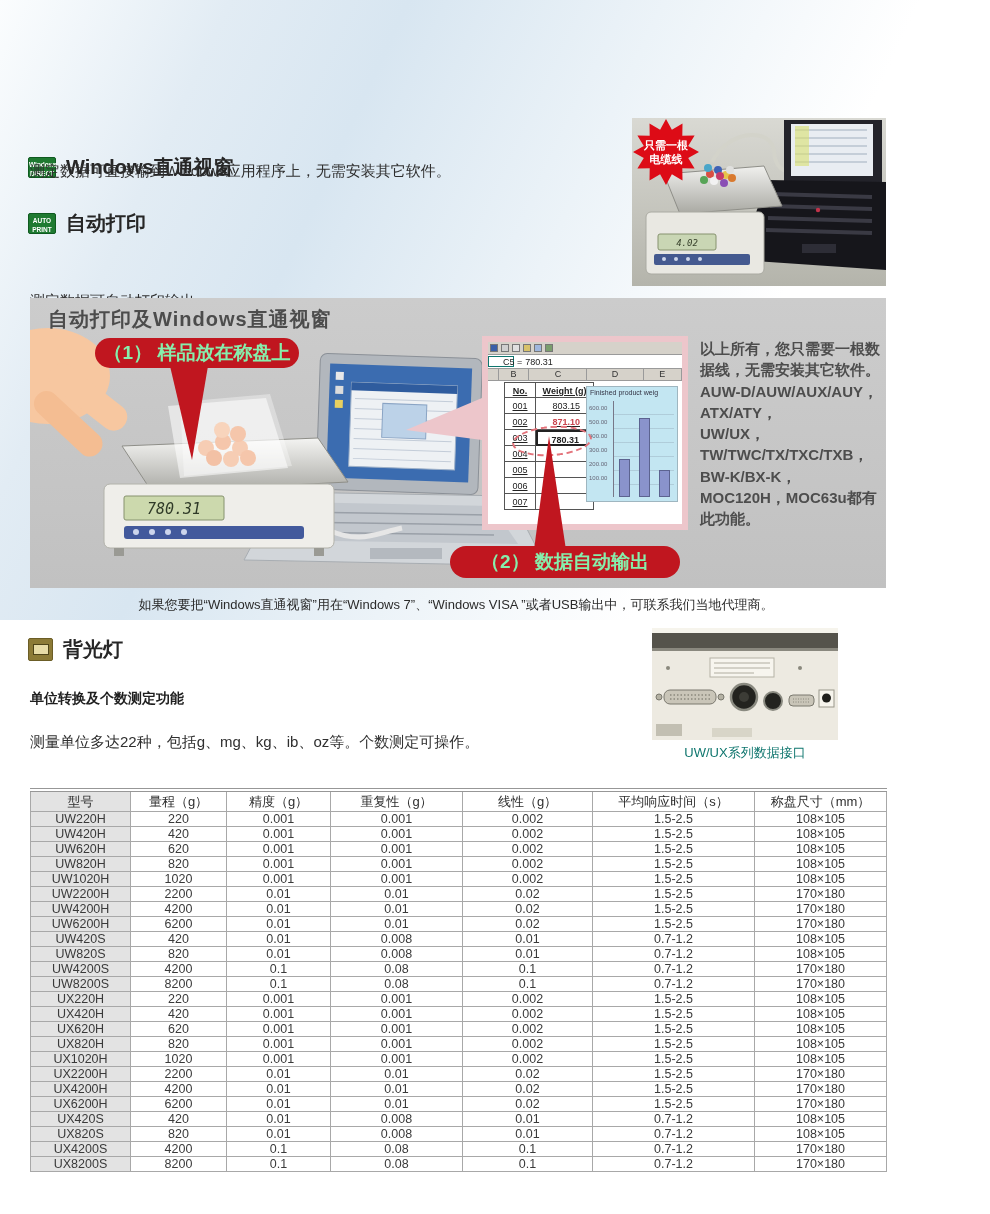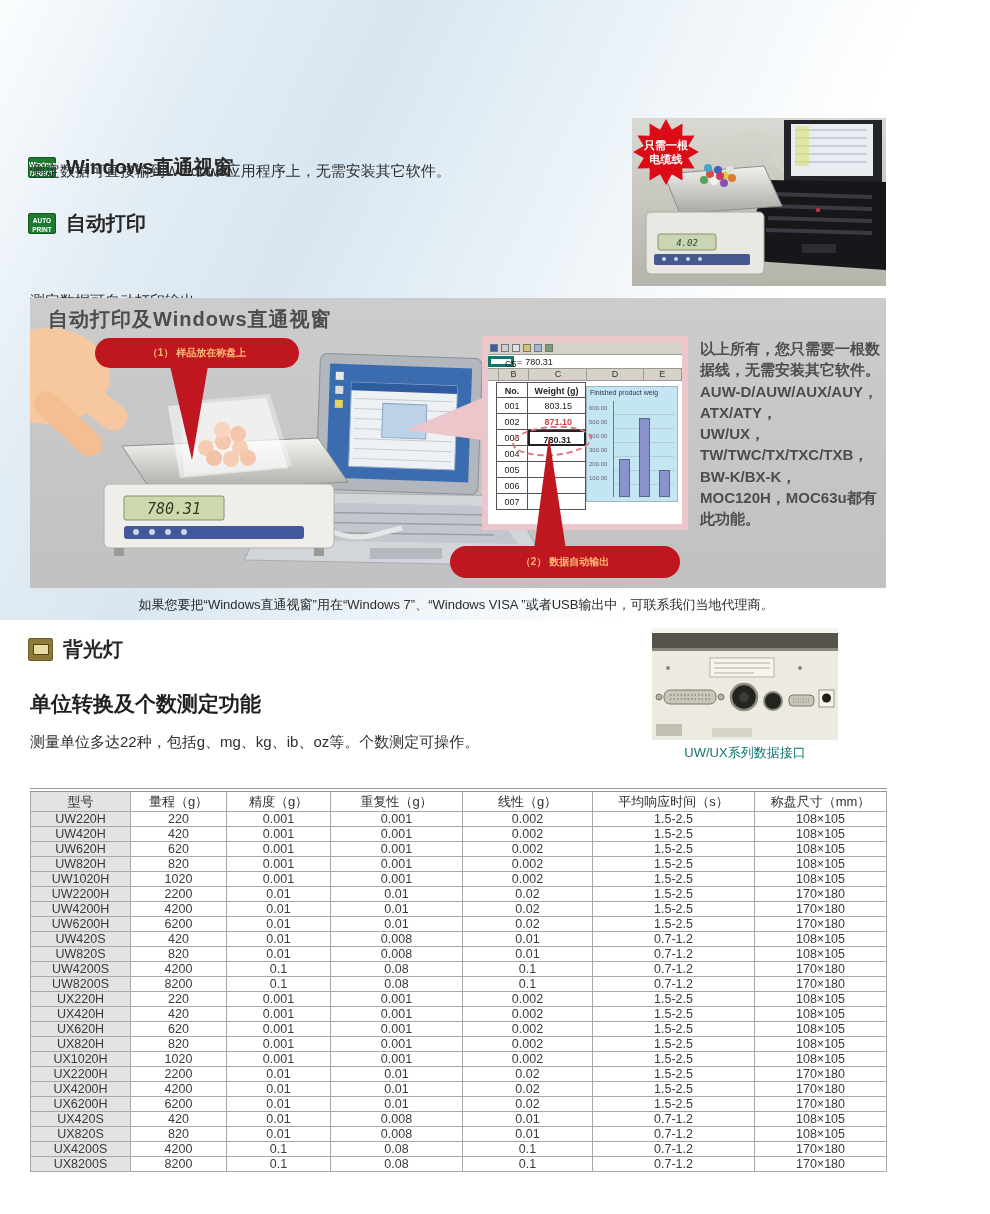--- a/index.html
+++ b/index.html
@@ -11,53 +11,53 @@
             color:#474747;letter-spacing:.5px;}
   .sec-head{position:absolute;display:flex;align-items:center;gap:10px;}
   .sec-head .t{font-size:20px;font-weight:bold;color:#262626;}
   .badge-green{width:28px;height:21px;background:#1f7a31;border:1px solid #0f5a20;border-radius:2px;
                color:#fff;font-size:6.5px;font-weight:bold;text-align:center;line-height:1.45;
                padding-top:2px;box-sizing:border-box;}
   .badge-gold{width:23px;height:21px;background:#8c7a36;border:1px solid #6b5d26;border-radius:2px;
               display:flex;align-items:center;justify-content:center;}
   .badge-gold .inner{width:14px;height:9px;background:#e7dba6;border:1px solid #4f4418;}
   .body-text{position:absolute;font-size:15px;color:#2f2f2f;}
-  .units-title{position:absolute;left:30px;top:690px;font-size:21px;font-weight:bold;color:#1f1f1f;}
+  .units-title{position:absolute;left:30px;top:690px;font-size:14px;font-weight:bold;color:#1f1f1f;}
   .note{position:absolute;left:30px;top:596px;width:852px;text-align:center;font-size:13px;color:#2b2b2b;}
 
   
   .panel{position:absolute;left:30px;top:298px;width:856px;height:290px;
          background:linear-gradient(#cccccc,#c1c1c1);}
   .panel-title{position:absolute;left:18px;top:8px;font-size:20px;font-weight:600;color:#4c4c4c;
                letter-spacing:1px;z-index:5;}
-  .pill{position:absolute;background:#c0161f;color:#fdba74;border-radius:16px;font-size:10px;
+  .pill{position:absolute;background:#c0161f;color:#86efac;border-radius:16px;font-size:19px;
         font-weight:bold;text-align:center;z-index:6;}
   #pill1{left:65px;top:40px;width:204px;height:30px;line-height:30px;}
   #pill2{left:420px;top:248px;width:230px;height:32px;line-height:32px;}
   .illu,.ovl{position:absolute;left:0;top:0;z-index:1;}
   .ovl{z-index:4;pointer-events:none;}
 
   
   .ss{position:absolute;left:452px;top:38px;width:206px;height:194px;background:#edc6cb;
       box-sizing:border-box;padding:6px;z-index:3;}
   .ss-in{position:relative;width:100%;height:100%;background:#fff;overflow:hidden;
          font-size:9px;color:#222;}
   .ss-tools{height:12px;background:#d6d2ca;border-bottom:1px solid #9a9a9a;display:flex;
             gap:3px;align-items:center;padding:0 2px;}
   .ss-tools span{width:8px;height:8px;display:inline-block;border:1px solid #777;box-sizing:border-box;}
   .ss-tools span:nth-child(1){background:#3a5fa8;} .ss-tools span:nth-child(2){background:#cfcfcf;}
   .ss-tools span:nth-child(3){background:#e0e0e0;} .ss-tools span:nth-child(4){background:#d8c26a;}
   .ss-tools span:nth-child(5){background:#9fb7dd;} .ss-tools span:nth-child(6){background:#7a9e6d;}
   .ss-formula{height:13px;display:flex;align-items:center;border-bottom:1px solid #9a9a9a;gap:3px;}
-  .ss-ref{width:26px;height:11px;border:3px solid #0f766e;line-height:11px;padding-left:14px;box-sizing:border-box;}
+  .ss-ref{width:26px;height:11px;border:1px solid #0f766e;line-height:11px;padding-left:14px;box-sizing:border-box;}
   .ss-cols{height:11px;display:flex;background:#d6d2ca;border-bottom:1px solid #9a9a9a;}
   .ss-cols div{border-right:1px solid #9a9a9a;text-align:center;line-height:11px;color:#333;}
   .ss-cols .c0{width:10px;} .ss-cols .cL{width:30px;} .ss-cols .cW{width:58px;}
   .ss-cols .cD{width:56px;} .ss-cols .cE{width:38px;}
-  .ss-grid{position:absolute;left:8px;top:40px;width:90px;}
+  .ss-grid{position:absolute;left:16px;top:40px;width:90px;text-decoration:underline;}
   .ss-row{display:flex;height:16px;line-height:16px;}
   .ss-row .no{width:30px;border:1px solid #555;border-top:none;text-align:center;}
   .ss-row .wt{width:58px;border:1px solid #555;border-top:none;border-left:none;text-align:right;padding-right:13px;box-sizing:border-box;}
   .ss-row.hdr .no,.ss-row.hdr .wt{border-top:1px solid #555;text-align:center;padding-right:0;font-weight:bold;}
   .ss-row.r2 .wt{color:#c9454e;font-weight:bold;}
   .ss-row.r3 .wt{border:2px solid #222;background:#fff;font-weight:bold;}
   .burst{position:absolute;left:24px;top:84px;width:76px;height:26px;border:2px dashed #e4737b;
          border-radius:50%;transform:rotate(-4deg);z-index:4;}
   .ss-chart{position:absolute;right:4px;top:44px;width:92px;height:116px;background:#c3e6f2;
             border:1px solid #9fb6c0;box-sizing:border-box;overflow:hidden;}

